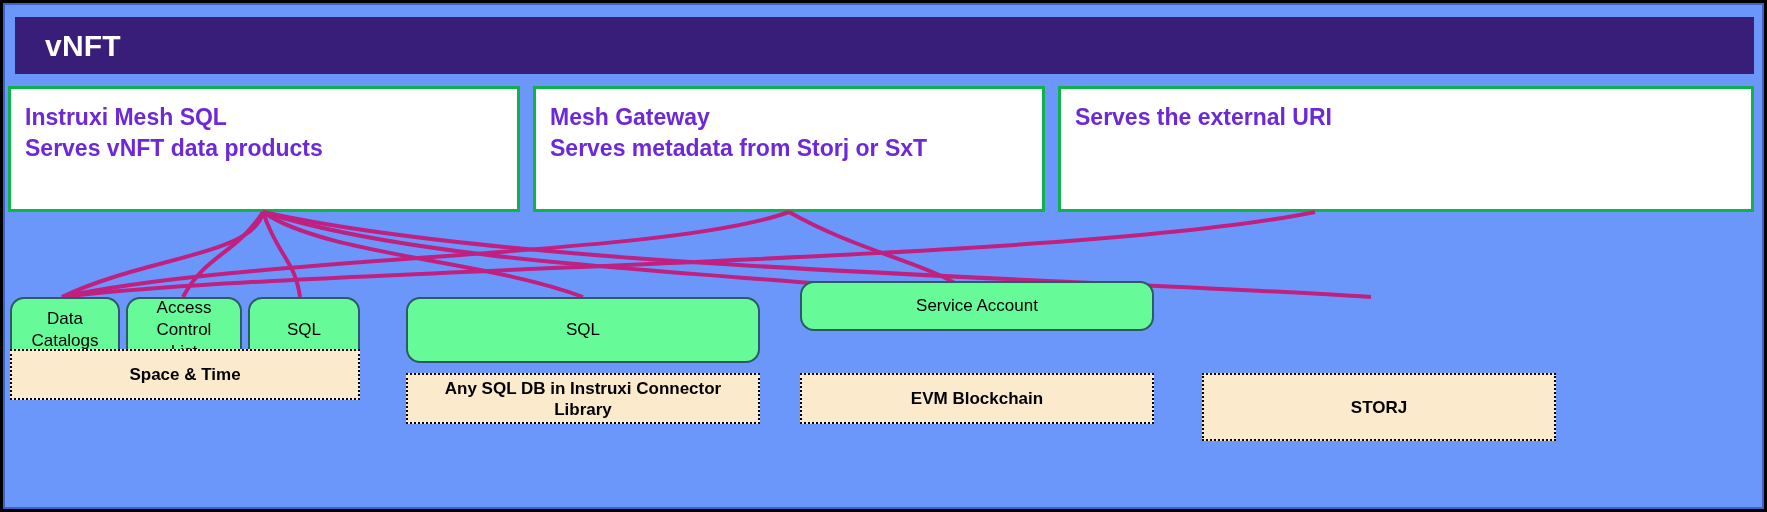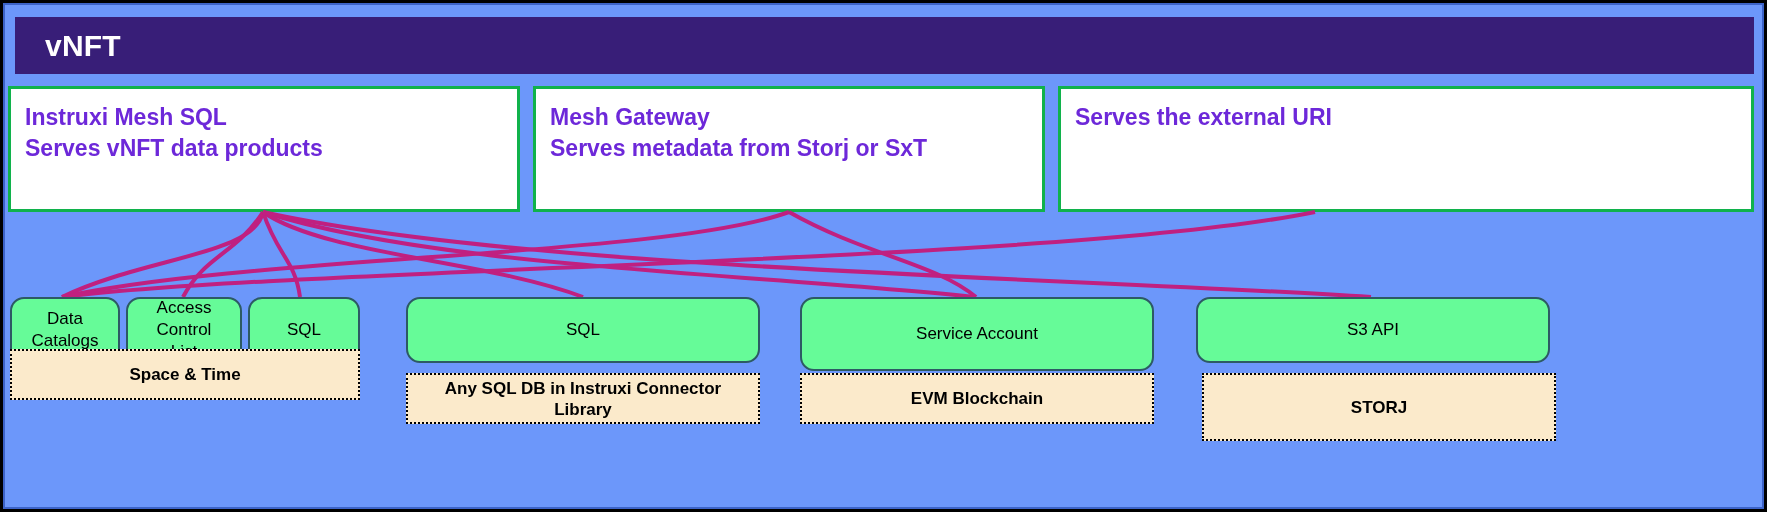--- a/index.html
+++ b/index.html
@@ -171,27 +171,24 @@
     </div>
 
     <div class="cap-pill" style="left:243px; top:292px; width:112px; height:66px;">
       <span class="lbl">SQL</span>
     </div>
 
     <div class="cap-pill" style="left:401px; top:292px; width:354px; height:66px;">
       <span class="lbl">SQL</span>
     </div>
 
-    <div class="cap-pill" style="left:795px; top:292px; width:354px; height:74px;">
+    <div class="cap-pill" style="left:795px; top:276px; width:354px; height:50px;">
       <span class="lbl">Service Account</span>
     </div>
 
-    <div class="cap-pill" style="left:1191px; top:292px; width:354px; height:66px;">
-      <span class="lbl">S3 API</span>
-    </div>
 
     <div class="store-box" style="left:5px; top:344px; width:350px; height:51px;">
       <span class="lbl">Space &amp; Time</span>
     </div>
 
     <div class="store-box" style="left:401px; top:368px; width:354px; height:51px;">
       <span class="lbl">Any SQL DB in Instruxi Connector
 Library</span>
     </div>
 

